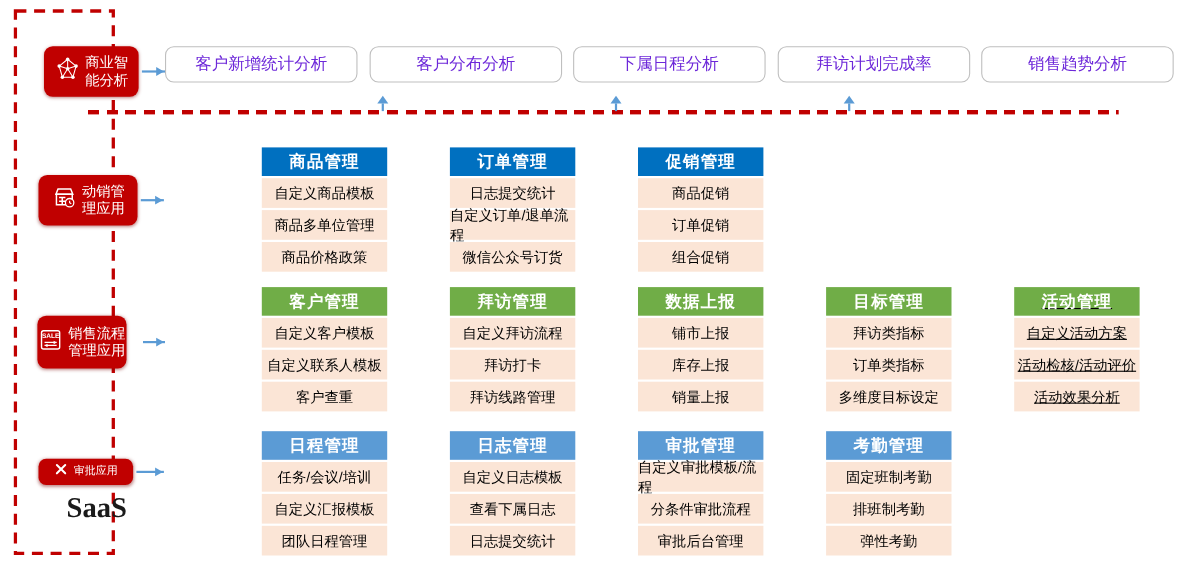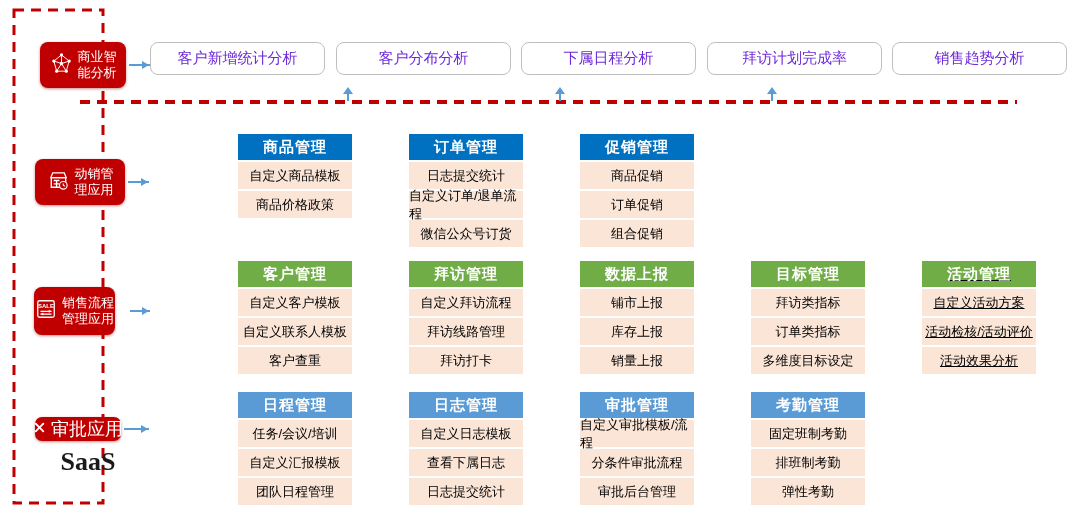--- a/index.html
+++ b/index.html
@@ -11,21 +11,21 @@
   .frame-svg { position:absolute; left:12px; top:8px; }
   .dash-hline { position:absolute; left:80px; top:100px; width:937px; height:4px;
     background:repeating-linear-gradient(90deg,#C00000 0 10px,transparent 10px 17px); }
 
   
   .badge { position:absolute; background:#C00000; color:#fff; border-radius:8px;
     display:flex; align-items:center; justify-content:center; gap:5px;
     box-shadow:0 1px 3px rgba(120,0,0,.45); padding:2px 3px; }
   .badge .txt { font-size:13px; line-height:16px; text-align:center; white-space:nowrap; }
   .badge.small { border-radius:7px; }
-  .badge.small .txt { font-size:18px; line-height:14px; }
+  .badge.small .txt { font-size:10px; line-height:14px; }
 
   
   .saas { position:absolute; left:30px; top:447px; width:62px; text-align:center;
     font-family:"Liberation Serif","DejaVu Serif",serif; font-weight:bold; font-size:26px; color:#1a1a1a;margin-left:27px; }
 
   
   .topbox { position:absolute; top:42px; width:175px; height:33px; border:1px solid #BFBFBF;
     border-radius:8px; background:#fff; display:flex; align-items:center; justify-content:center;
     font-size:15px; color:#6d28d9; }
 
@@ -117,20 +117,21 @@
     <span class="txt">
       <span>动销管</span><br>
       <span>理应用</span>
     </span>
   </div>
   <div class="harrow" style="left:128px; top:181px; width:21px;"></div>
 
   <div class="table g1" style="left:190px; top:134px;">
     <div class="th">商品管理</div>
     <div class="td">自定义商品模板</div>
+    <div class="td">商品多单位管理</div>
     <div class="td">商品价格政策</div>
   </div>
   <div class="table g1" style="left:361px; top:134px;">
     <div class="th">订单管理</div>
     <div class="td">日志提交统计</div>
     <div class="td">自定义订单/退单流程</div>
     <div class="td">微信公众号订货</div>
   </div>
   <div class="table g1" style="left:532px; top:134px;">
     <div class="th">促销管理</div>
@@ -158,22 +159,22 @@
 
   <div class="table g2" style="left:190px; top:261px;">
     <div class="th">客户管理</div>
     <div class="td">自定义客户模板</div>
     <div class="td">自定义联系人模板</div>
     <div class="td">客户查重</div>
   </div>
   <div class="table g2" style="left:361px; top:261px;">
     <div class="th">拜访管理</div>
     <div class="td">自定义拜访流程</div>
+    <div class="td">拜访打卡</div>
     <div class="td">拜访线路管理</div>
-    <div class="td">拜访打卡</div>
   </div>
   <div class="table g2" style="left:532px; top:261px;">
     <div class="th">数据上报</div>
     <div class="td">铺市上报</div>
     <div class="td">库存上报</div>
     <div class="td">销量上报</div>
   </div>
   <div class="table g2" style="left:703px; top:261px;">
     <div class="th">目标管理</div>
     <div class="td">拜访类指标</div>

